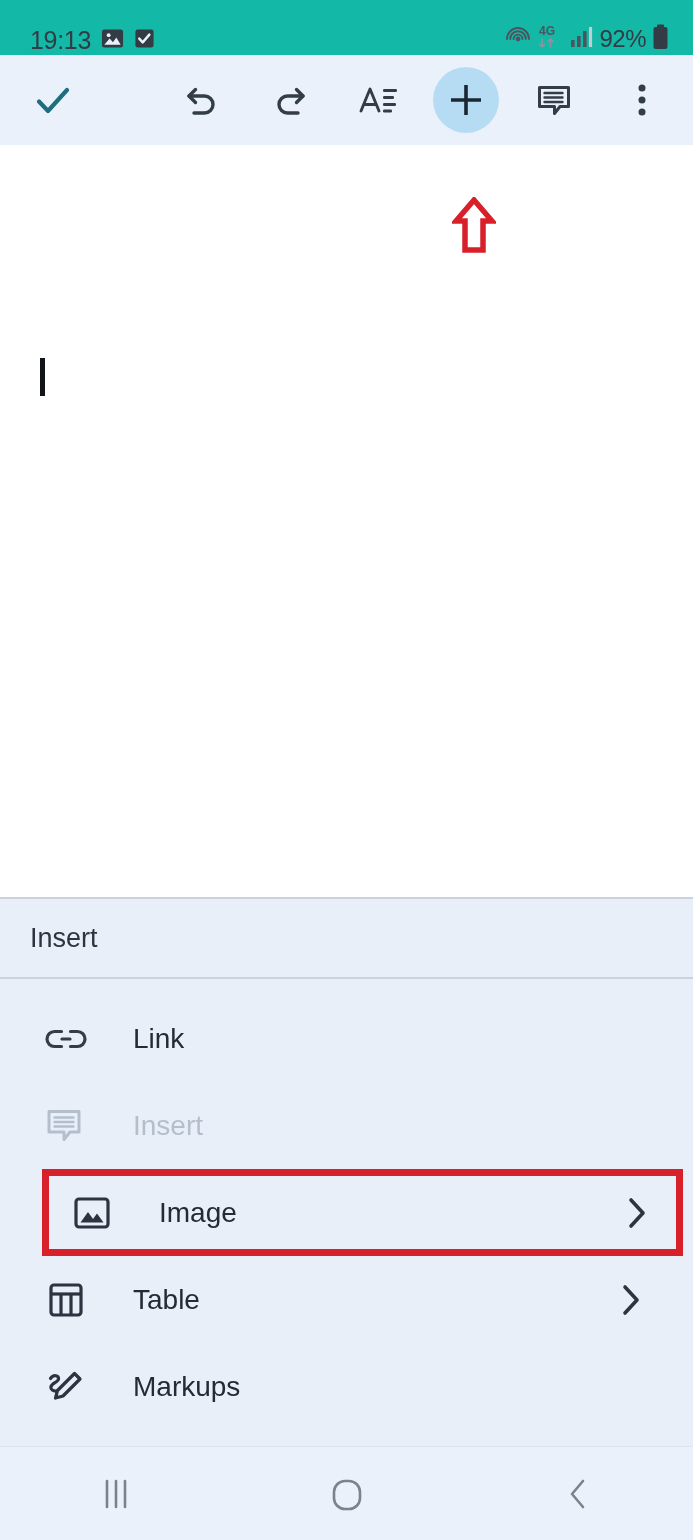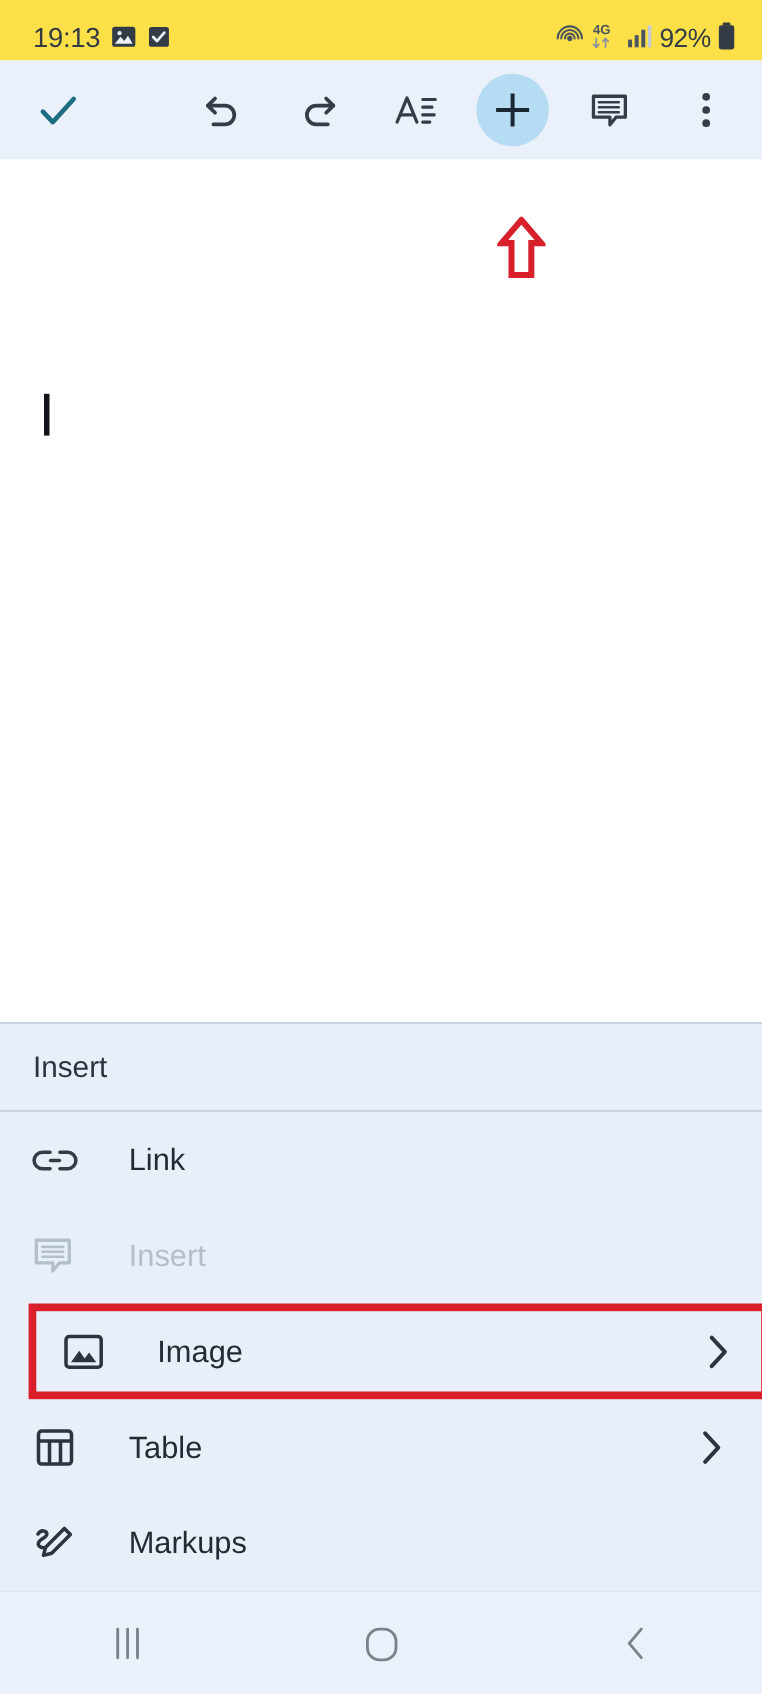--- a/index.html
+++ b/index.html
@@ -15,23 +15,23 @@
     width: 693px;
     height: 1540px;
     background: #ffffff;
     display: flex;
     flex-direction: column;
   }
 
   
   .status-bar {
     height: 55px;
-    background: #fde047;
-    display: flex;
-    align-items: center;
+    background: #14b8a6;
+    display: flex;
+    align-items: flex-end;
     padding: 16px 24px 0 30px;
     flex: 0 0 auto;
   }
   .status-left {
     display: flex;
     align-items: center;
     gap: 10px;
   }
   .status-clock {
     font-size: 25px;
@@ -115,21 +115,21 @@
     height: 80px;
     display: flex;
     align-items: center;
     padding-left: 30px;
     border-bottom: 2px solid #c9d2de;
   }
   .panel-title {
     font-size: 27px;
     color: #2b3440;
   }
-  .menu-list { padding: 0; }
+  .menu-list { padding: 16px; }
   .menu-row {
     height: 87px;
     display: flex;
     align-items: center;
     padding: 0 26px 0 26px;
     cursor: pointer;
     position: relative;
   }
   .menu-row.disabled { cursor: default; }
   .menu-icon {

